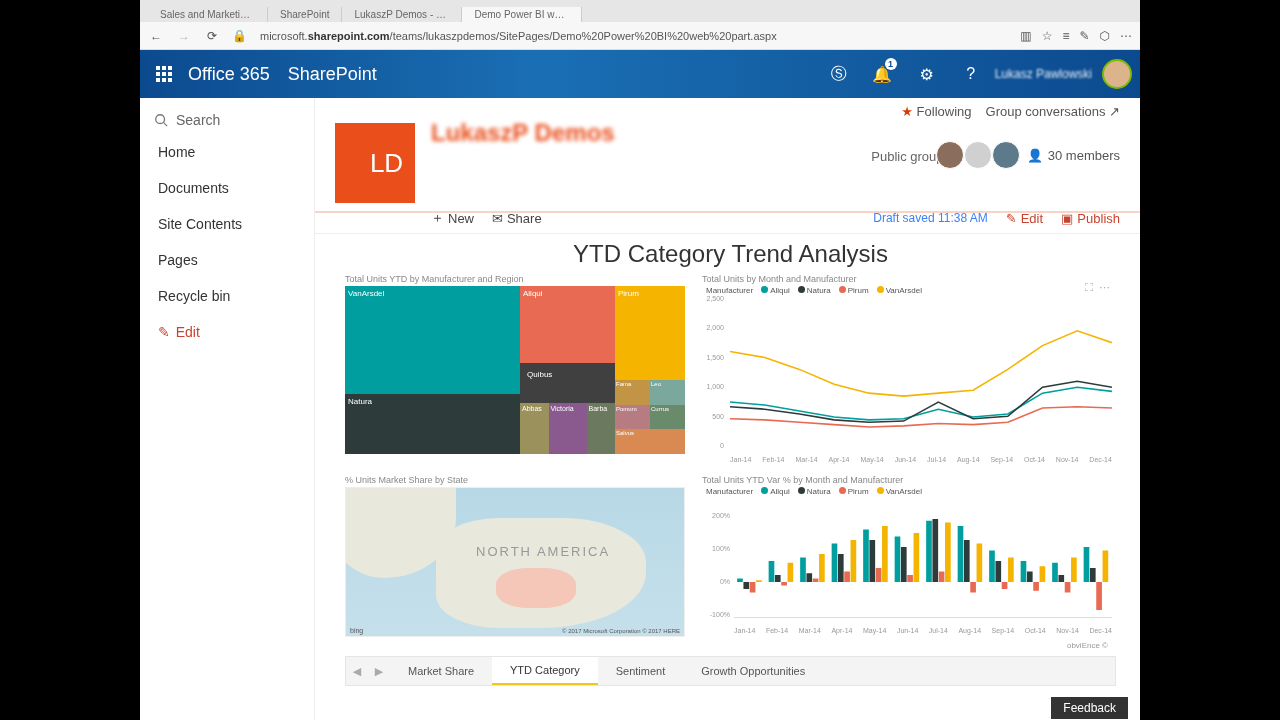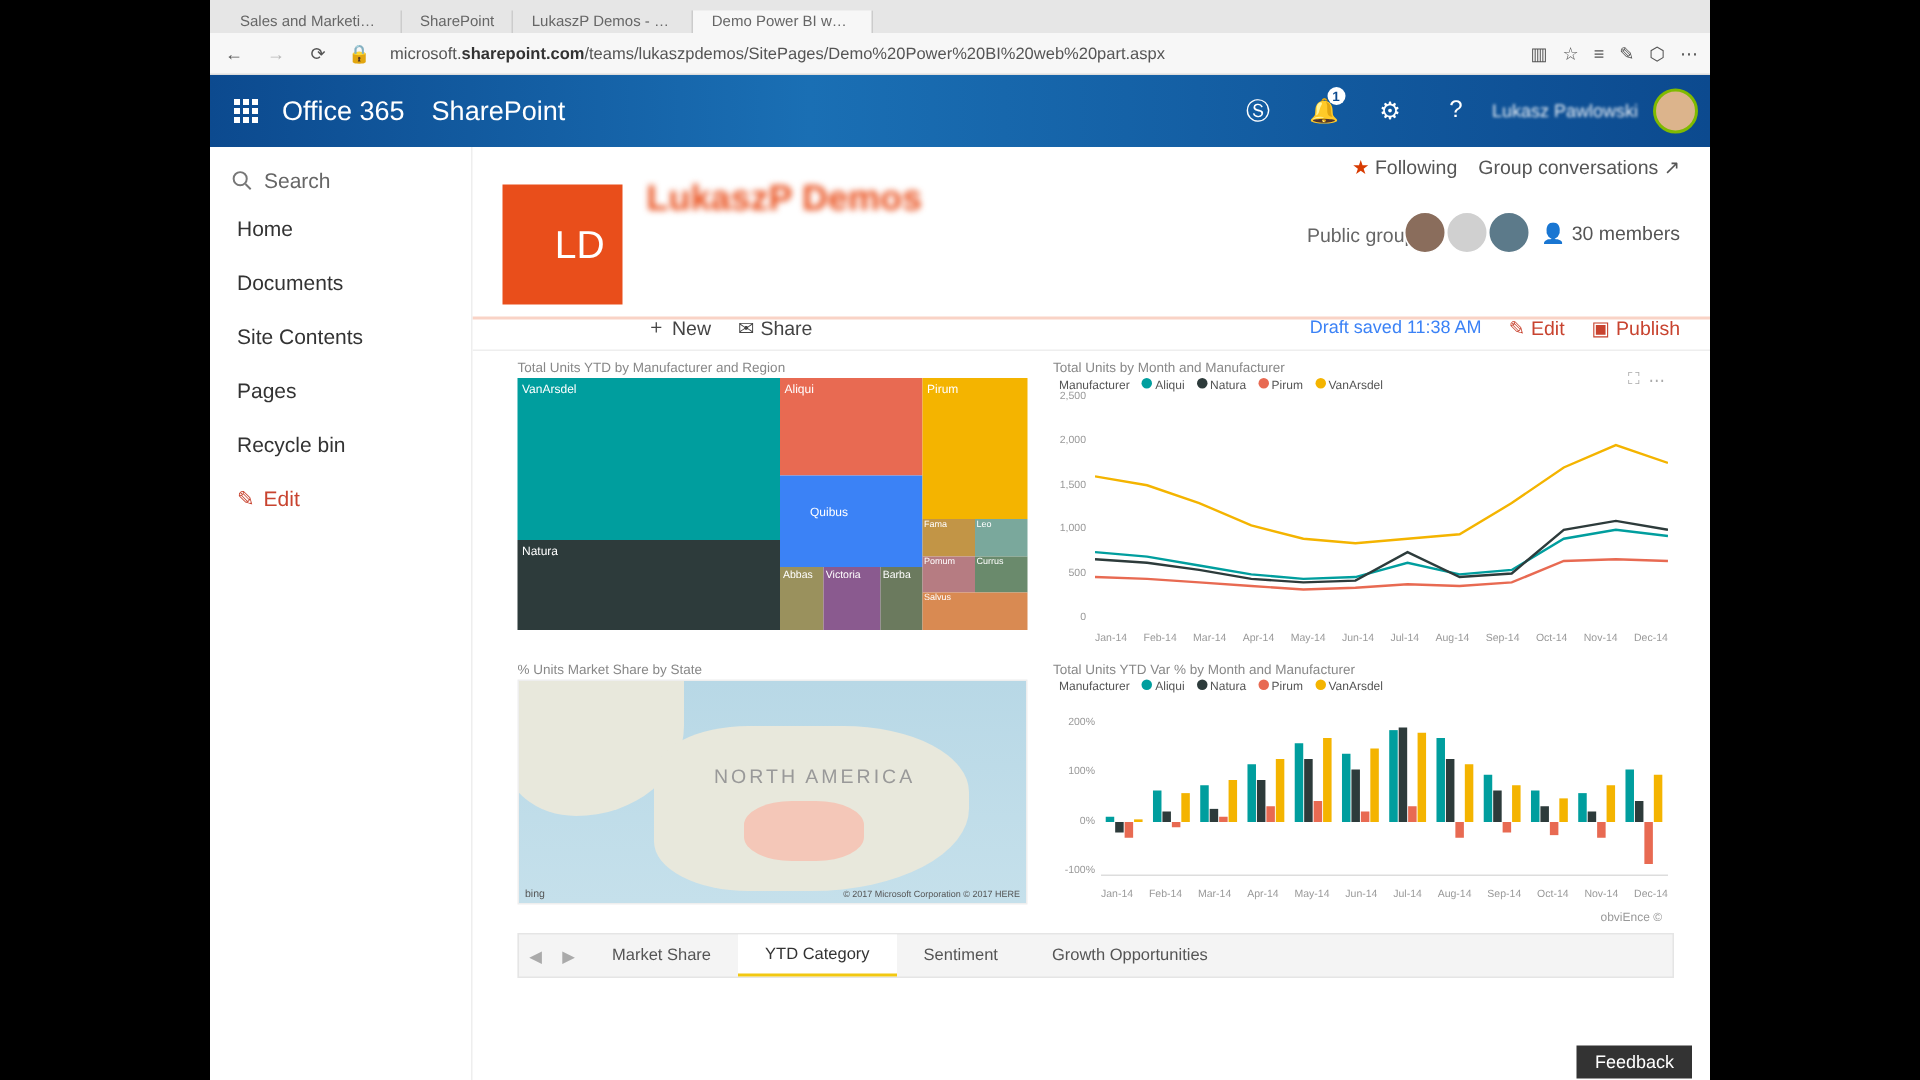--- a/index.html
+++ b/index.html
@@ -61,21 +61,21 @@
   .charttitle { font-size:9px; color:#888; margin-bottom:2px;}
   .legend { font-size:8px; color:#555; display:flex; gap:8px; align-items:center; padding-left:4px;}
   .lsw { width:7px; height:7px; border-radius:50%; display:inline-block; margin-right:2px;}
   
   .treemap { width:340px; height:168px; display:flex; font-size:8px; color:#fff;}
   .tm-col1 { width:175px; display:flex; flex-direction:column;}
   .tm-van { flex:1.9; background:#009e9e; padding:3px;}
   .tm-nat { flex:1; background:#2d3b3b; padding:3px;}
   .tm-col2 { width:95px; display:flex; flex-direction:column;}
   .tm-ali { flex:1.4; background:#e86a52; padding:3px;}
-  .tm-qui { flex:.5; background:#3b82f6; padding:20px;}
+  .tm-qui { flex:.5; background:#404040; padding:7px;}
   .tm-col2b { flex:1; display:flex;}
   .tm-abb { width:30%; background:#9a915d; padding:2px; font-size:7px;}
   .tm-vic { width:40%; background:#8a5a8f; padding:2px; font-size:7px;}
   .tm-bar { width:30%; background:#6b7a5e; padding:2px; font-size:7px;}
   .tm-col3 { width:70px; display:flex; flex-direction:column;}
   .tm-pir { flex:1.2; background:#f4b400; padding:3px;}
   .tm-misc { flex:1; display:grid; grid-template-columns:1fr 1fr; grid-template-rows:1fr 1fr 1fr; font-size:6px;}
   .tm-misc div { padding:1px;}
   
   .linechart { position:relative; height:168px;}
@@ -219,20 +219,21 @@
             <span>✎</span>
             <span>Edit</span>
           </div>
         <div class="cmd publish">
             <span>▣</span>
             <span>Publish</span>
           </div>
       </div>
 
       <div class="content">
+        <div class="ptitle">YTD Category Trend Analysis</div>
 
         <div class="grid2">
 
           <div>
             <div class="charttitle">Total Units YTD by Manufacturer and Region</div>
             <div class="treemap">
               <div class="tm-col1">
                 <div class="tm-van">VanArsdel</div>
                 <div class="tm-nat">Natura</div>
               </div>

